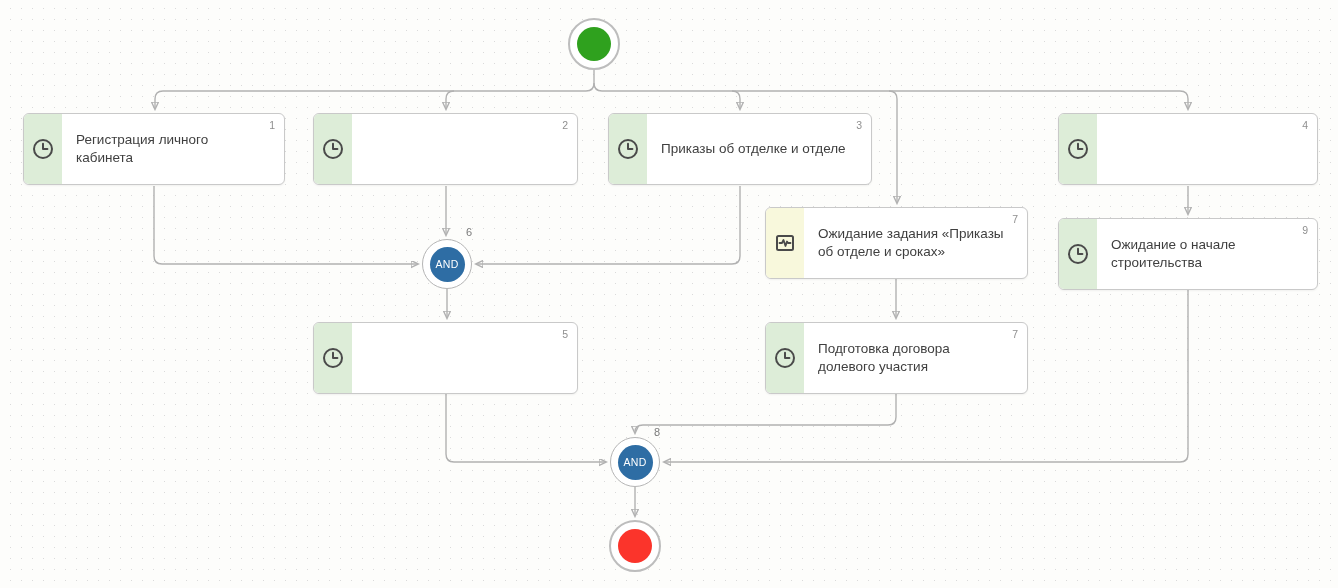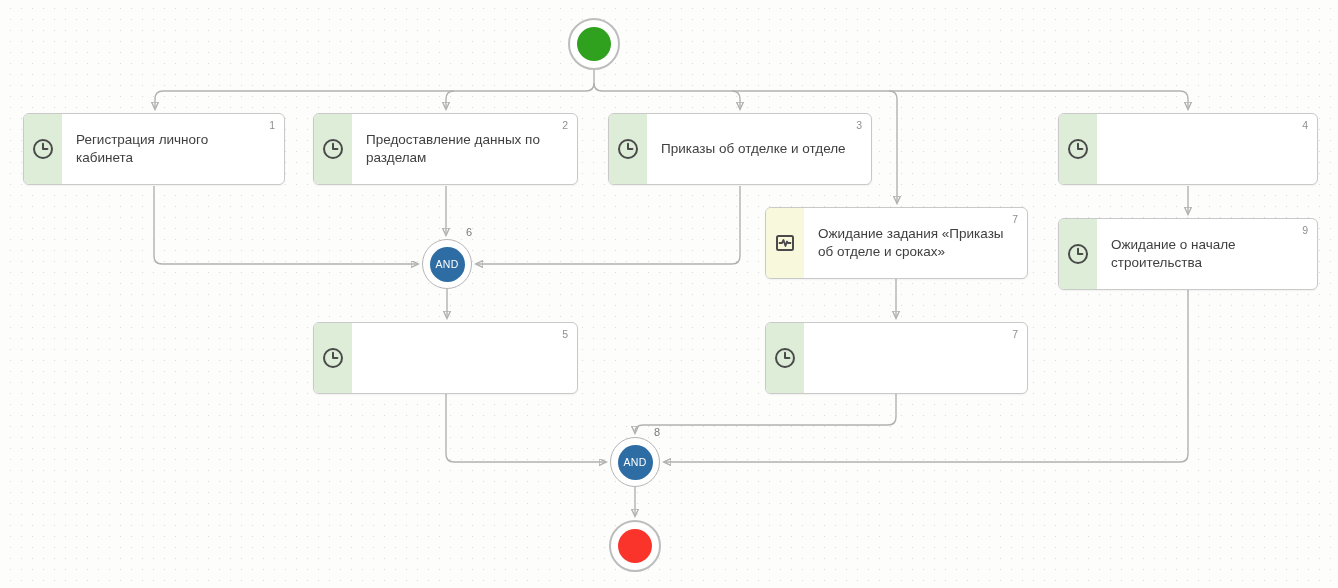--- a/index.html
+++ b/index.html
@@ -113,21 +113,20 @@
     <div class="task-num">1</div>
   </div>
 
   <div class="task" style="left:313px; top:113px; width:265px; height:72px;">
     <div class="strip green">
       <svg class="icon-svg" width="24" height="24" viewBox="0 0 24 24">
         <circle cx="12" cy="12" r="9" fill="none" stroke="#4a4a4a" stroke-width="2"></circle>
         <path d="M12,12 V6.8 M12,12 H16.4" stroke="#4a4a4a" stroke-width="2" stroke-linecap="round" fill="none"></path>
       </svg>
     </div>
-    <div class="task-label">Предоставление данных по разделам</div>
     <div class="task-num">2</div>
   </div>
 
   <div class="task" style="left:608px; top:113px; width:264px; height:72px;">
     <div class="strip green">
       <svg class="icon-svg" width="24" height="24" viewBox="0 0 24 24">
         <circle cx="12" cy="12" r="9" fill="none" stroke="#4a4a4a" stroke-width="2"></circle>
         <path d="M12,12 V6.8 M12,12 H16.4" stroke="#4a4a4a" stroke-width="2" stroke-linecap="round" fill="none"></path>
       </svg>
     </div>
@@ -182,20 +181,21 @@
     <div class="task-num">5</div>
   </div>
 
   <div class="task" style="left:765px; top:322px; width:263px; height:72px;">
     <div class="strip green">
       <svg class="icon-svg" width="24" height="24" viewBox="0 0 24 24">
         <circle cx="12" cy="12" r="9" fill="none" stroke="#4a4a4a" stroke-width="2"></circle>
         <path d="M12,12 V6.8 M12,12 H16.4" stroke="#4a4a4a" stroke-width="2" stroke-linecap="round" fill="none"></path>
       </svg>
     </div>
+    <div class="task-label">Подготовка договора долевого участия</div>
     <div class="task-num">7</div>
   </div>
 
   <div class="gateway" style="left:610px; top:437px;">
     <div class="gateway-inner">AND</div>
   </div>
   <div class="node-num" style="left:654px; top:426px;">8</div>
 
   <div class="event" style="left:609px; top:520px;">
     <div class="event-inner end-inner"></div>

